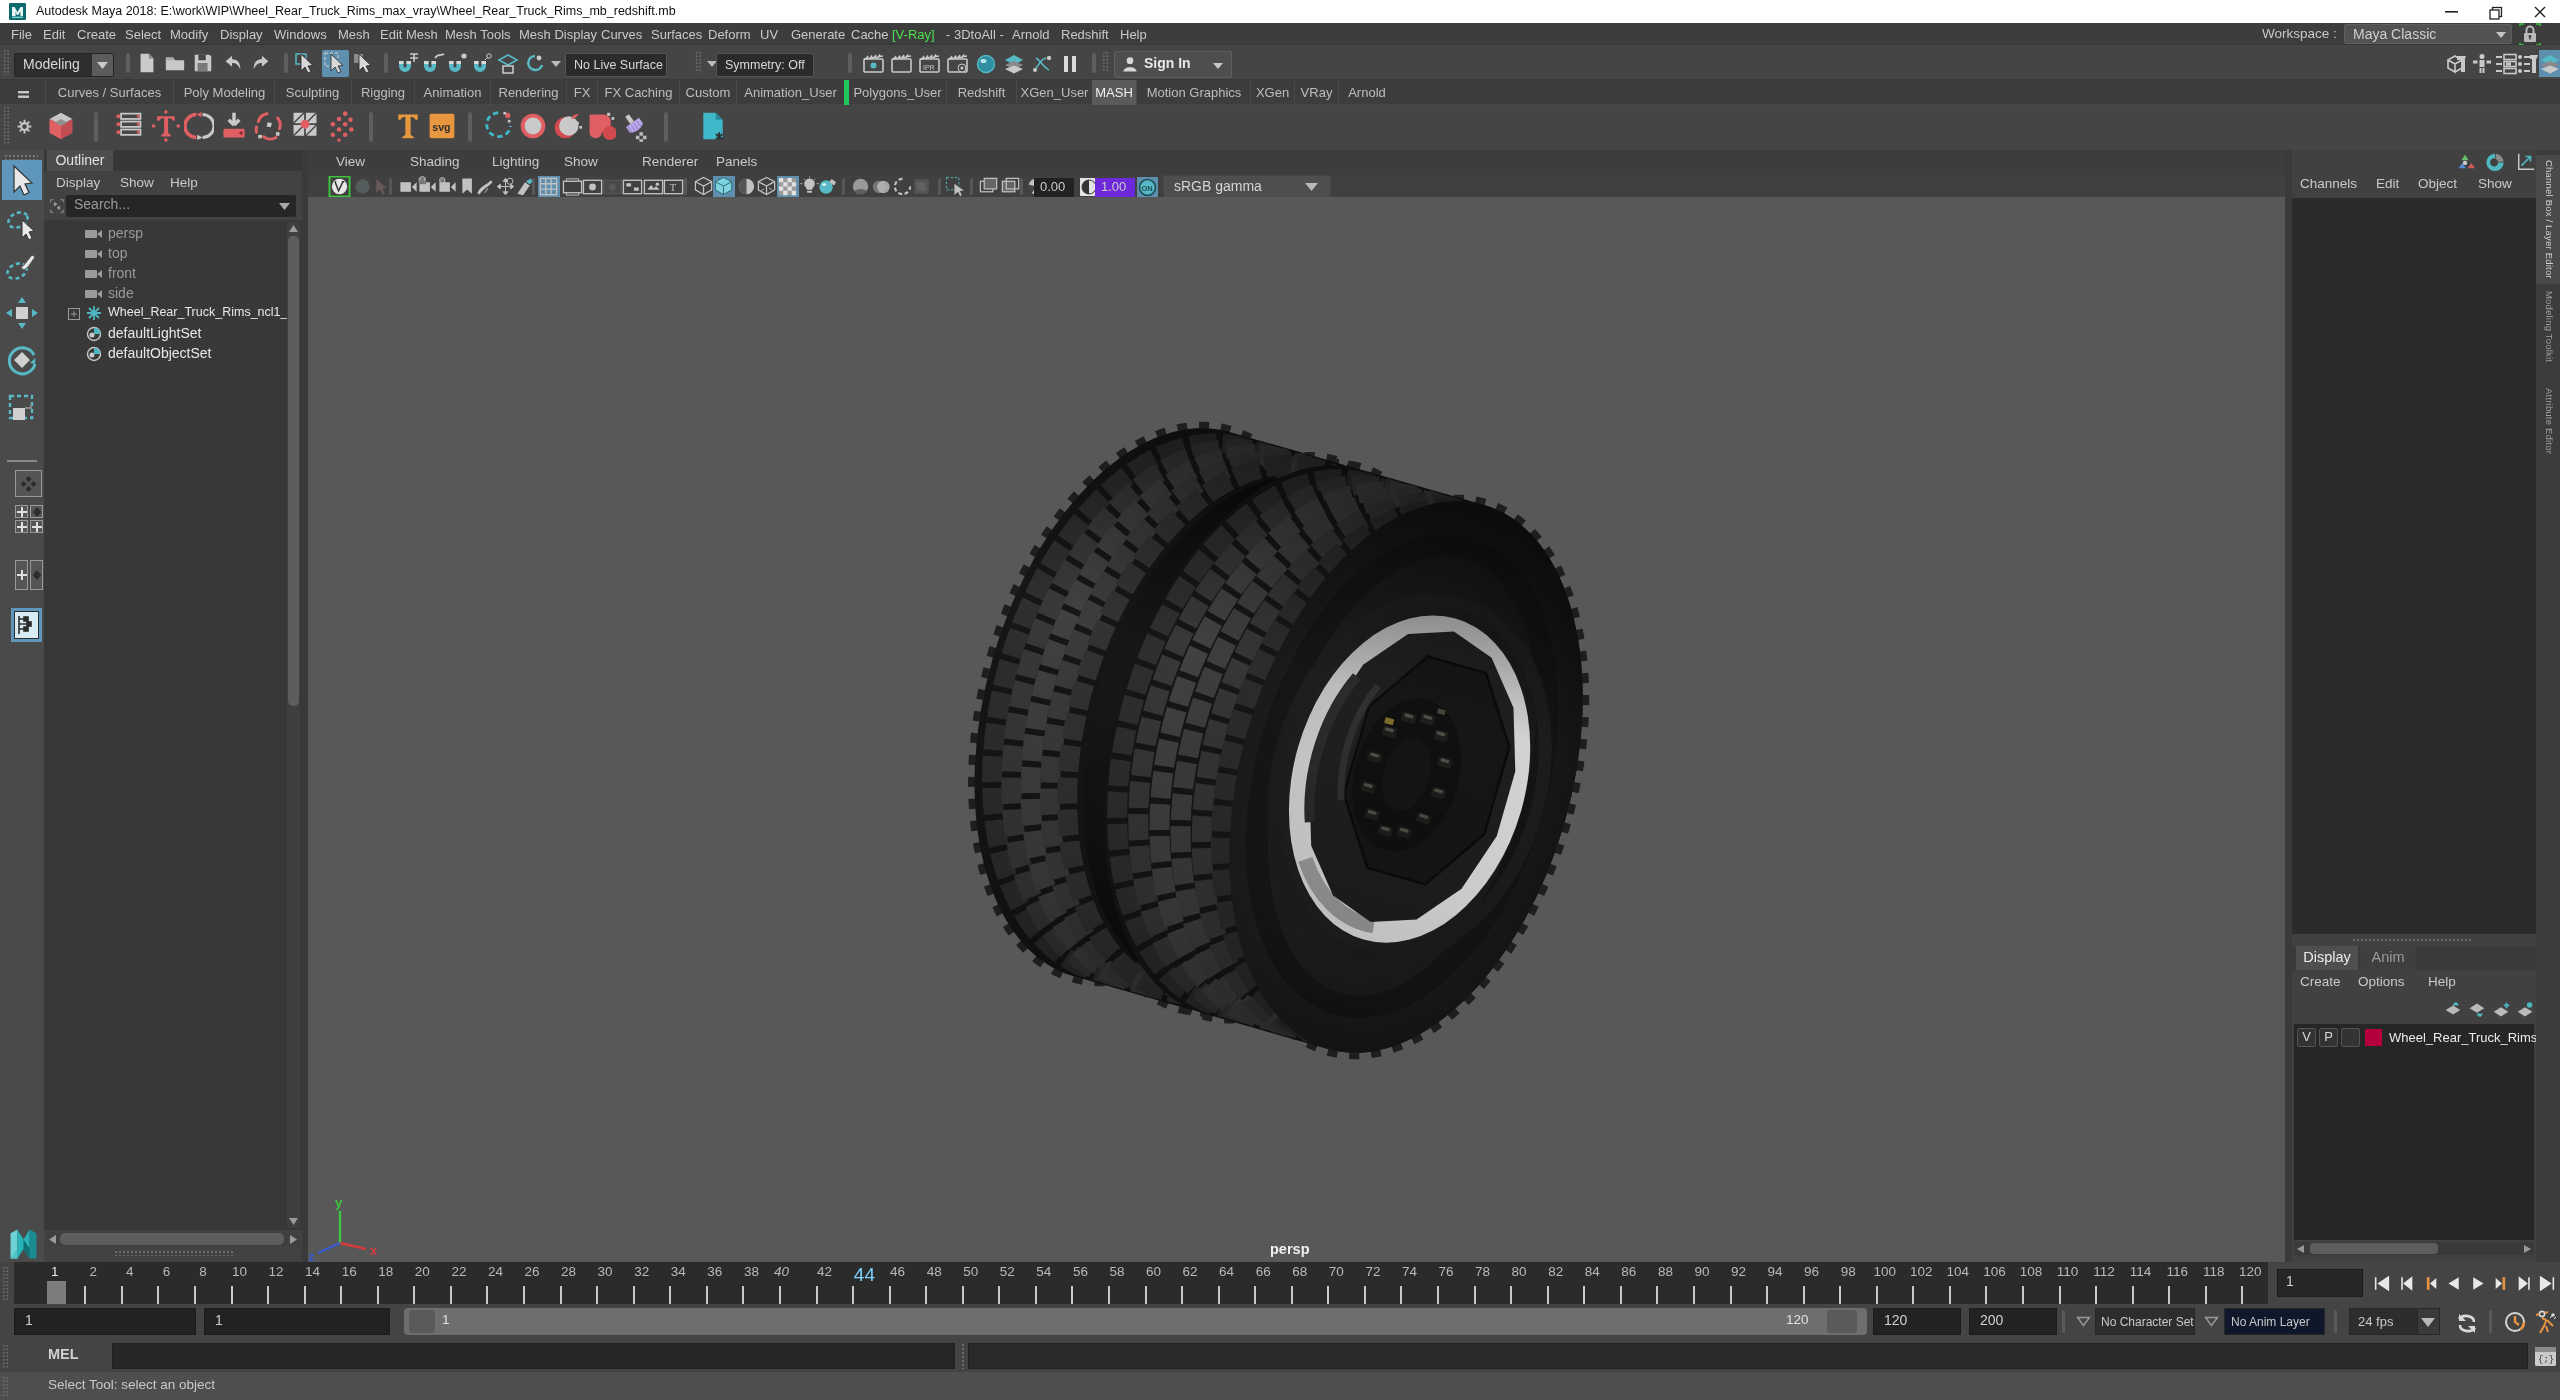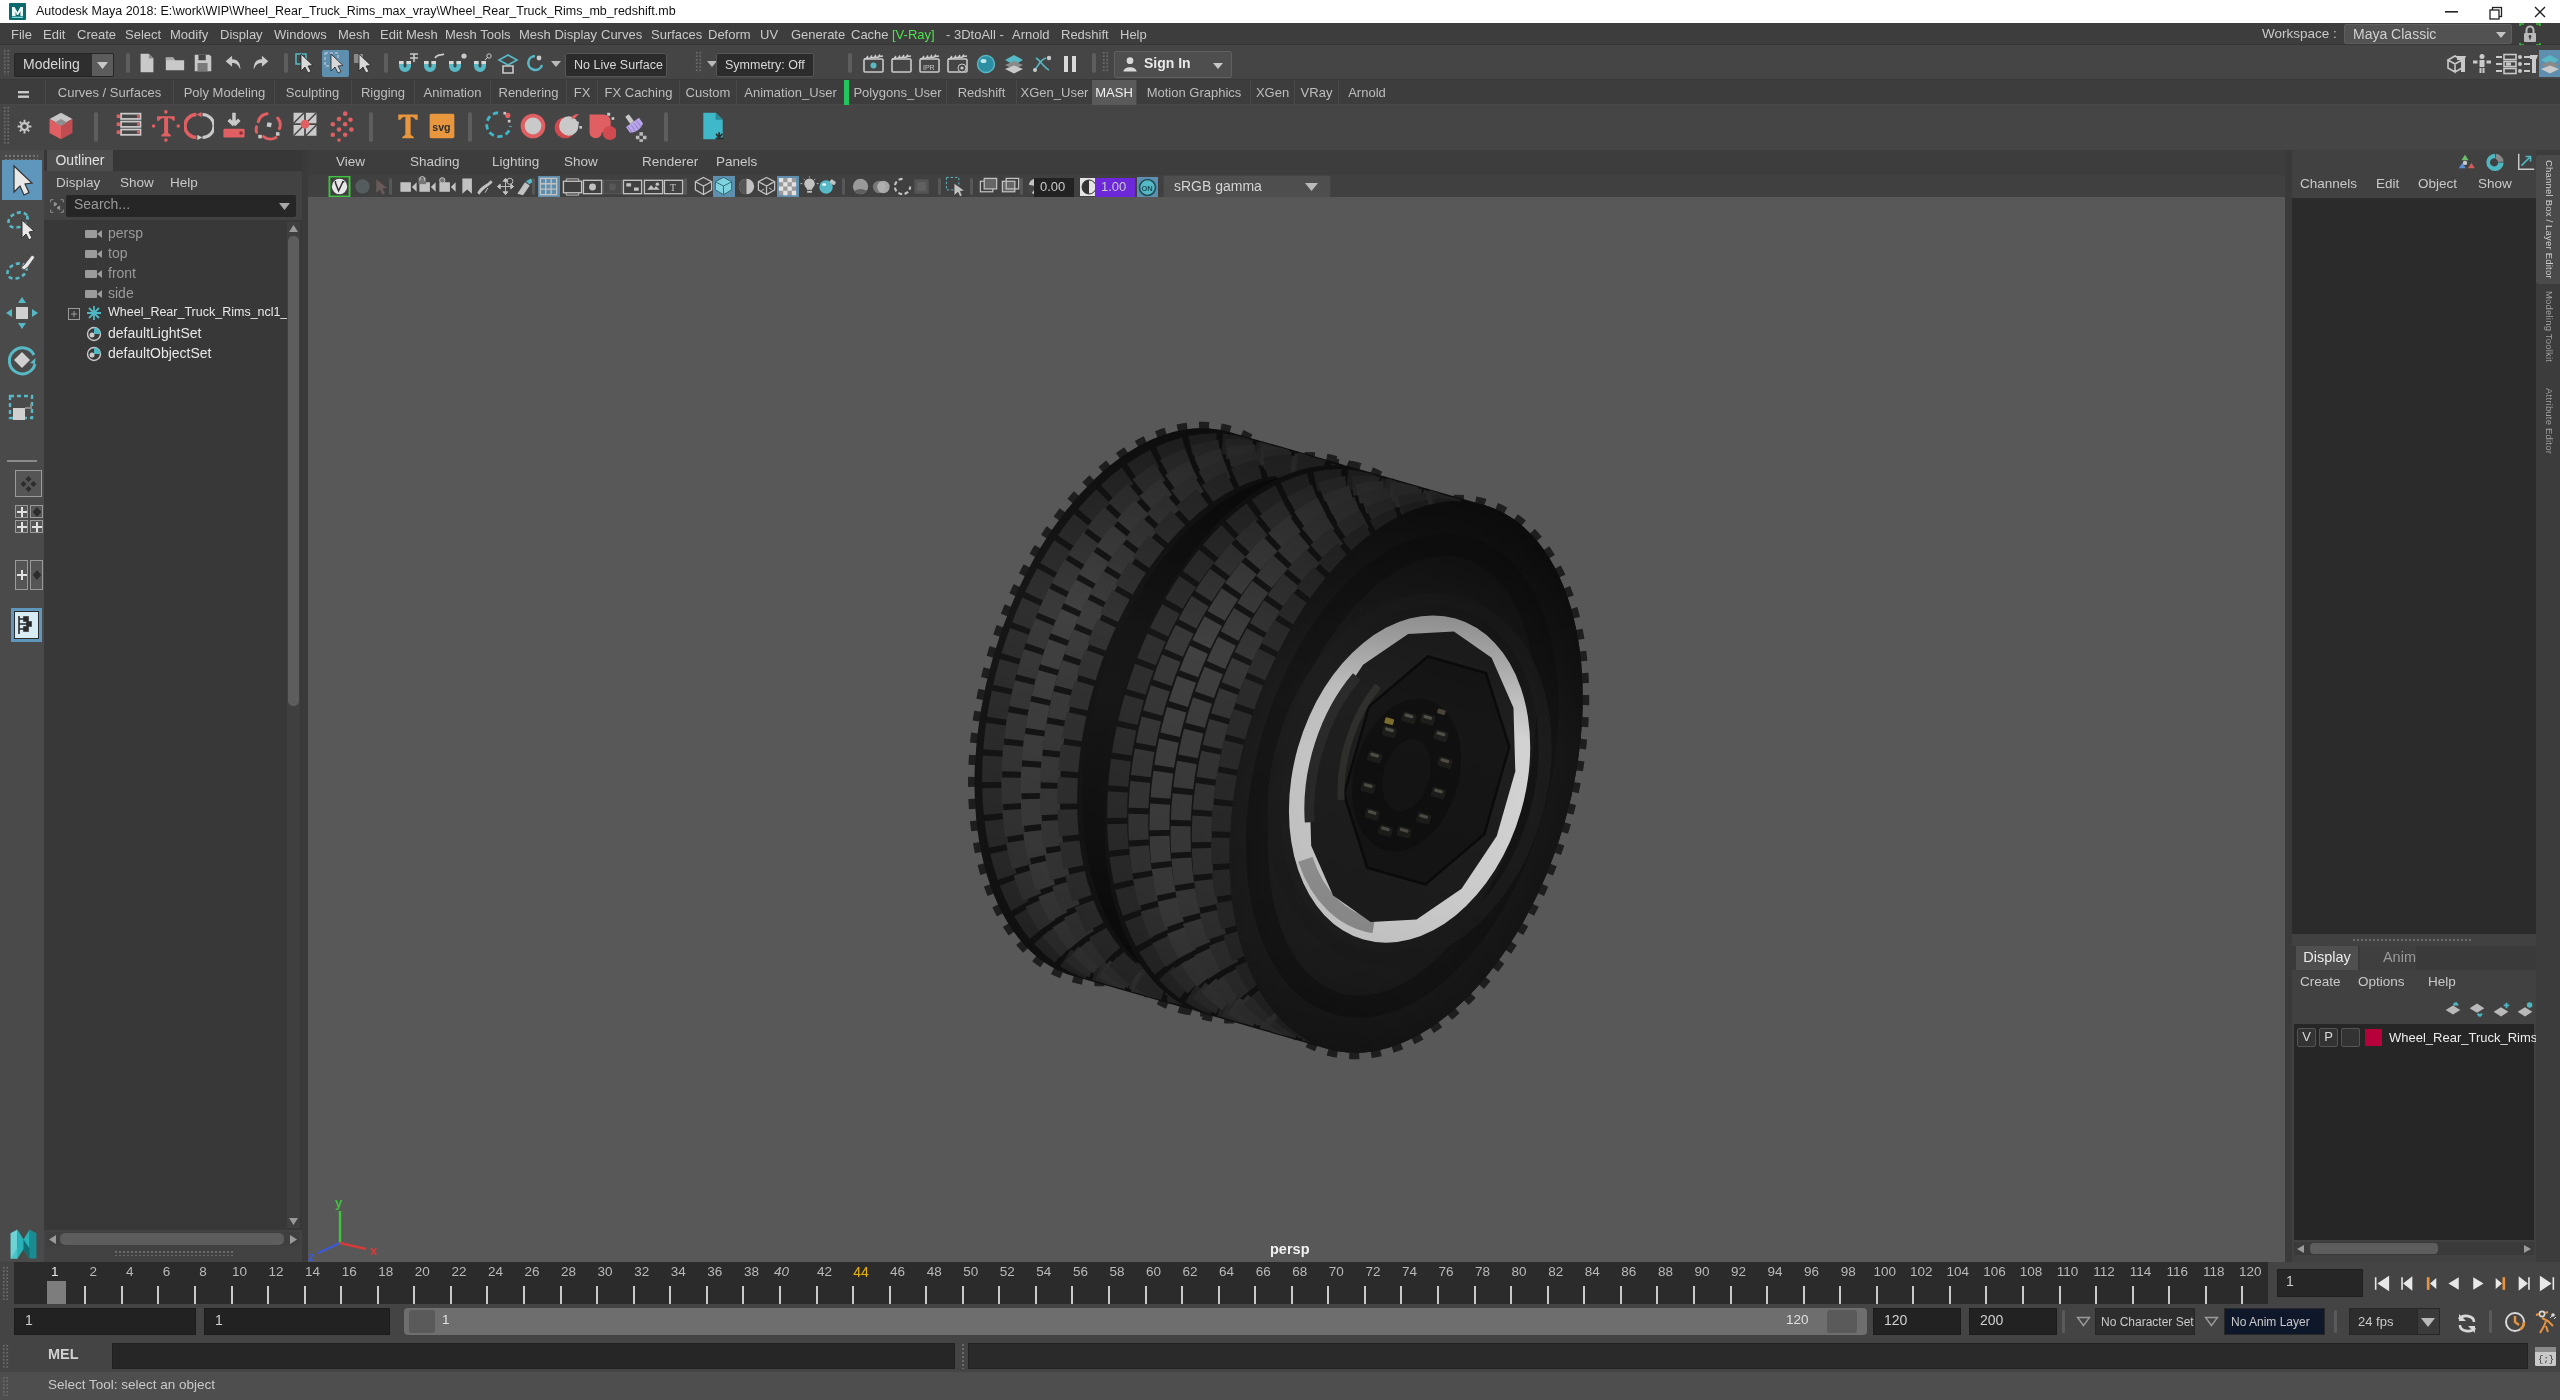--- a/index.html
+++ b/index.html
@@ -831,21 +831,21 @@
     </svg>
 <div class="abs txt" style="left:8px;top:26px;">Channels</div>
 <div class="abs txt" style="left:84px;top:26px;">Edit</div>
 <div class="abs txt" style="left:126px;top:26px;">Object</div>
 <div class="abs txt" style="left:186px;top:26px;">Show</div>
 <div class="abs" style="left:0;top:48px;width:244px;height:736px;background:#2b2b2b;"></div>
 <div class="abs" style="left:60px;top:788px;width:120px;height:5px;background-image:radial-gradient(circle,#6a6a6a 1px,transparent 1.2px);background-size:4px 4px;"></div>
 <div class="abs" style="left:0;top:796px;width:244px;height:316px;background:#414141;">
 <div class="abs" style="left:0;top:0;width:244px;height:24px;background:#3a3a3a;"></div>
 <div class="abs" style="left:4px;top:0;width:62px;height:24px;background:#4f4f4f;color:#ececec;font-size:14.5px;text-align:center;padding-top:3px;">Display</div>
-<div class="abs" style="left:68px;top:0;width:56px;height:24px;background:#3f3f3f;color:#9a9a9a;font-size:14.5px;text-align:right;padding-top:3px;">Anim</div>
+<div class="abs" style="left:68px;top:0;width:56px;height:24px;background:#3f3f3f;color:#9a9a9a;font-size:14.5px;text-align:center;padding-top:3px;">Anim</div>
 <div class="abs txt" style="left:8px;top:28px;">Create</div>
 <div class="abs txt" style="left:66px;top:28px;">Options</div>
 <div class="abs txt" style="left:136px;top:28px;">Help</div>
 <svg class="abs" style="left:150px;top:54px" width="22" height="20" viewBox="0 0 24 20">
         <path d="M4 10 L12 5 L20 10 L12 15Z" fill="#b9b9b9"></path>
         <path d="M15 5 v-3 m0 0 l-2.5 3 m2.5-3 l2.5 3" stroke="#4fb7c1" stroke-width="2" fill="none"></path>
       </svg>
 <svg class="abs" style="left:174px;top:54px" width="22" height="20" viewBox="0 0 24 20">
         <path d="M4 8 L12 3 L20 8 L12 13Z" fill="#b9b9b9"></path>
         <path d="M15 14 v3 m0 0 l-2.5-3 m2.5 3 l2.5-3" stroke="#4fb7c1" stroke-width="2" fill="none"></path>
@@ -927,21 +927,21 @@
     <div class="abs" style="left:664.2px;top:2px;width:28px;color:#b9b9b9;font-size:13.5px;text-align:center;">34</div>
     <div class="abs" style="left:669.2px;top:24px;width:2px;height:18px;background:#c9c9c9;"></div>
     <div class="abs" style="left:700.8px;top:2px;width:28px;color:#b9b9b9;font-size:13.5px;text-align:center;">36</div>
     <div class="abs" style="left:705.8px;top:24px;width:2px;height:18px;background:#c9c9c9;"></div>
     <div class="abs" style="left:737.4px;top:2px;width:28px;color:#b9b9b9;font-size:13.5px;text-align:center;">38</div>
     <div class="abs" style="left:742.4px;top:24px;width:2px;height:18px;background:#c9c9c9;"></div>
     <div class="abs" style="left:773.9px;top:2px;width:28px;color:#b9b9b9;font-size:13.5px;text-align:left;font-style:italic;">40</div>
     <div class="abs" style="left:778.9px;top:24px;width:2px;height:18px;background:#c9c9c9;"></div>
     <div class="abs" style="left:810.5px;top:2px;width:28px;color:#b9b9b9;font-size:13.5px;text-align:center;">42</div>
     <div class="abs" style="left:815.5px;top:24px;width:2px;height:18px;background:#c9c9c9;"></div>
-    <div class="abs" style="left:847.0px;top:2px;width:28px;color:#eab308;font-size:14px;text-align:center;">44</div>
+    <div class="abs" style="left:847.0px;top:2px;width:28px;color:#7dd3fc;font-size:19px;text-align:right;">44</div>
     <div class="abs" style="left:852.0px;top:24px;width:2px;height:18px;background:#c9c9c9;"></div>
     <div class="abs" style="left:883.6px;top:2px;width:28px;color:#b9b9b9;font-size:13.5px;text-align:center;">46</div>
     <div class="abs" style="left:888.6px;top:24px;width:2px;height:18px;background:#c9c9c9;"></div>
     <div class="abs" style="left:920.2px;top:2px;width:28px;color:#b9b9b9;font-size:13.5px;text-align:center;">48</div>
     <div class="abs" style="left:925.2px;top:24px;width:2px;height:18px;background:#c9c9c9;"></div>
     <div class="abs" style="left:956.7px;top:2px;width:28px;color:#b9b9b9;font-size:13.5px;text-align:center;">50</div>
     <div class="abs" style="left:961.7px;top:24px;width:2px;height:18px;background:#c9c9c9;"></div>
     <div class="abs" style="left:993.3px;top:2px;width:28px;color:#b9b9b9;font-size:13.5px;text-align:center;">52</div>
     <div class="abs" style="left:998.3px;top:24px;width:2px;height:18px;background:#c9c9c9;"></div>
     <div class="abs" style="left:1029.8px;top:2px;width:28px;color:#b9b9b9;font-size:13.5px;text-align:center;">54</div>

